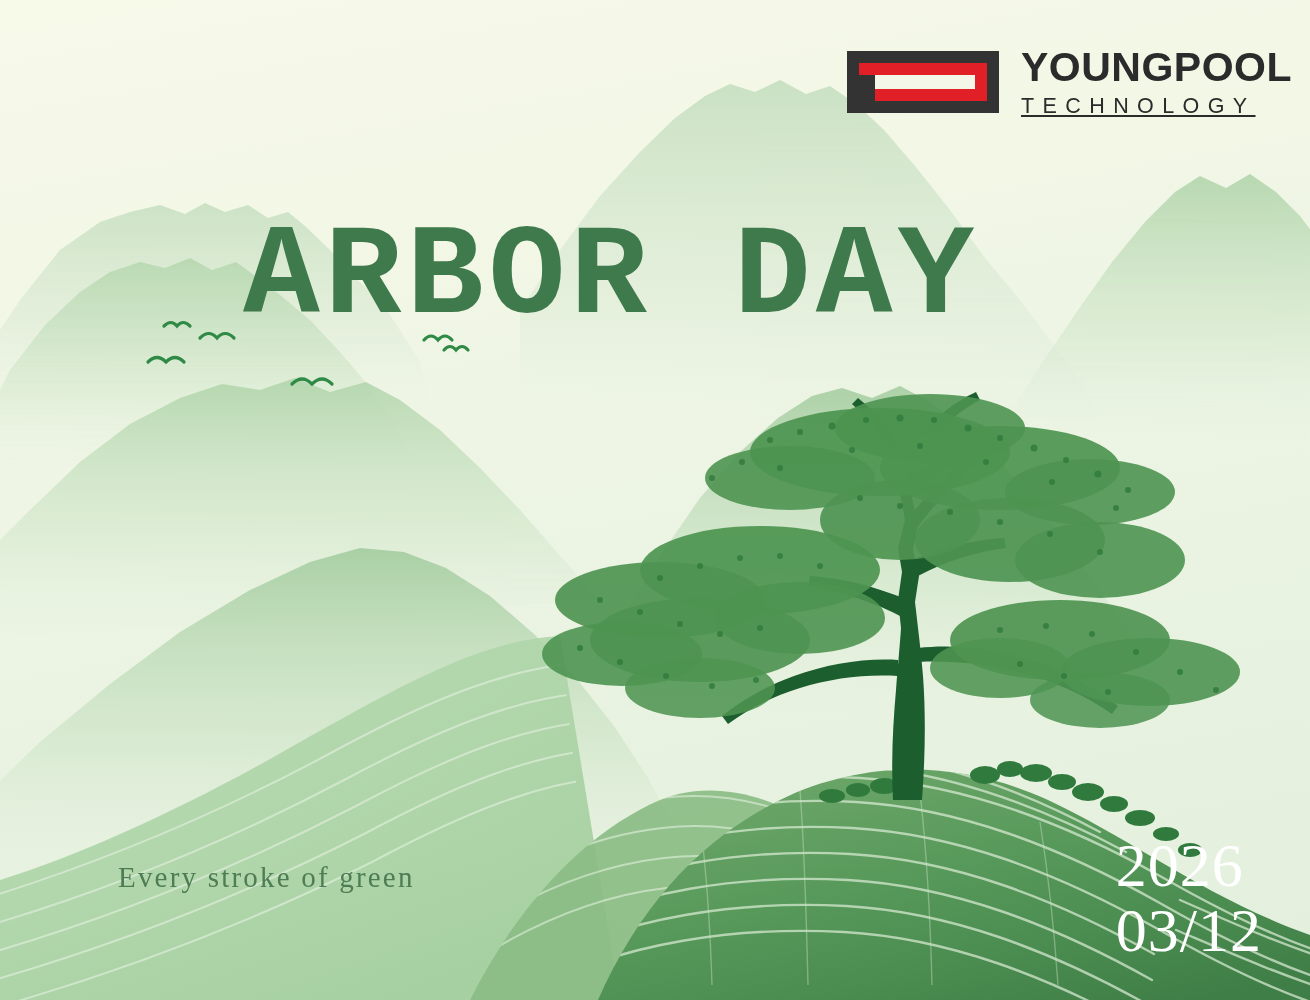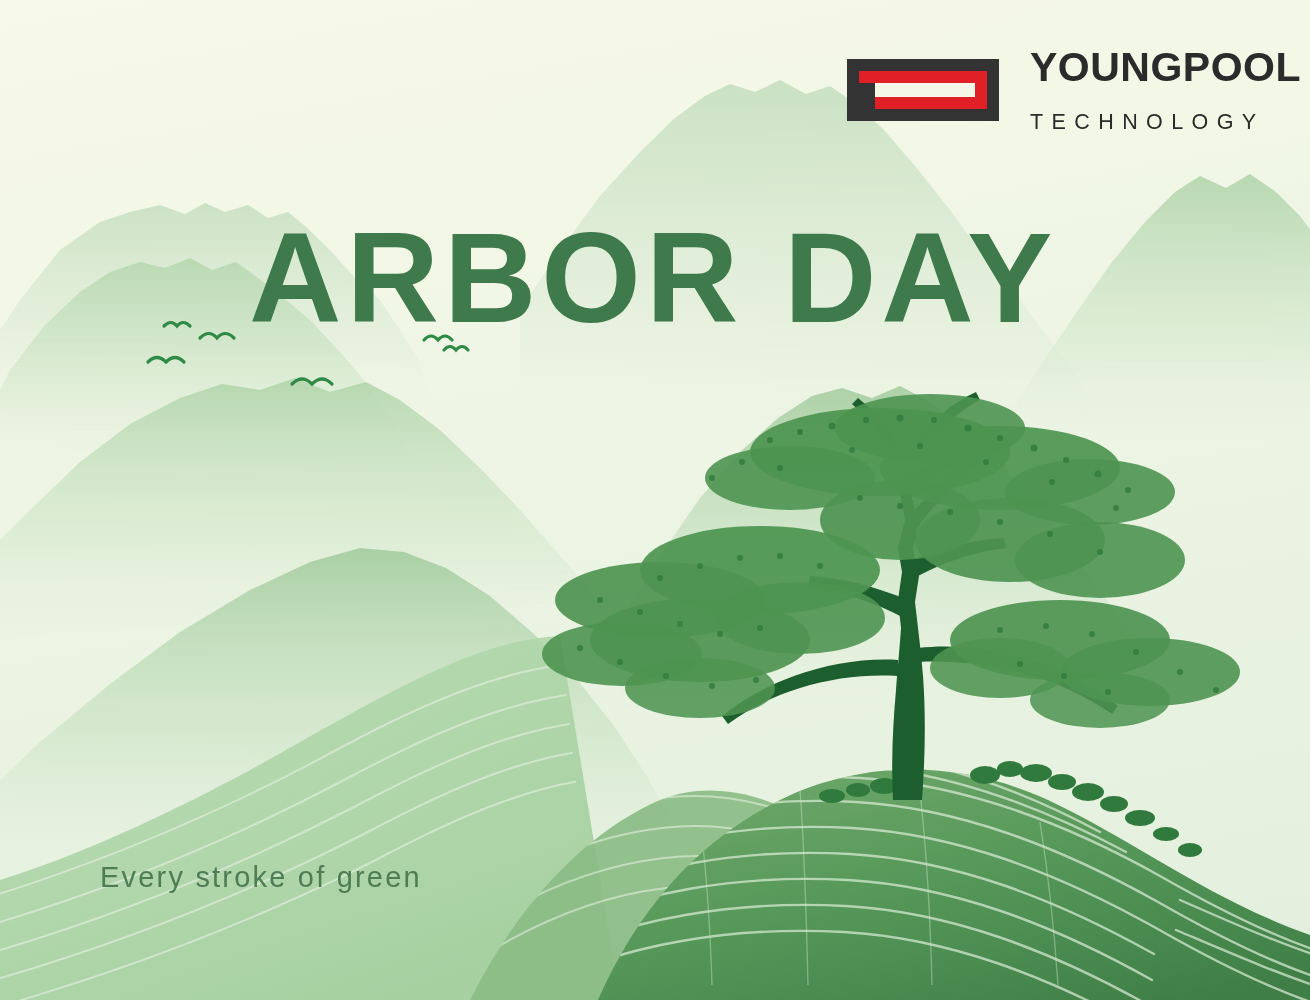--- a/index.html
+++ b/index.html
@@ -8,52 +8,52 @@
     font-family:"Liberation Serif", serif;
     background:#f4f7e8;
   }
   #poster{
     position:relative;width:1310px;height:1000px;overflow:hidden;
     background:linear-gradient(170deg,#f7f9e9 0%,#f3f7e6 22%,#eef5e4 42%,#eaf3e2 62%,#e6f1df 80%,#e3efdd 100%);
   }
   #poster svg.layer{position:absolute;left:0;top:0;width:1310px;height:1000px;display:block;}
 
   
-  .logo{position:absolute;left:847px;top:47px;display:flex;align-items:center;gap:31px;justify-content:space-between;}
+  .logo{position:absolute;left:847px;top:47px;display:flex;align-items:center;gap:22px;justify-content:space-between;}
   .logo-mark{width:152px;height:62px;flex:0 0 auto;}
   .logo-words{display:flex;flex-direction:column;line-height:1;}
   .logo-name{
     font-family:"Liberation Sans", sans-serif;font-weight:bold;
     font-size:41px;letter-spacing:0.5px;color:#2b2b2b;
   }
   .logo-sub{
     font-family:"Liberation Sans", sans-serif;font-weight:normal;
-    font-size:21.5px;letter-spacing:8.4px;color:#2b2b2b;margin-top:24px;
+    font-size:21.5px;letter-spacing:8.4px;color:#2b2b2b;margin-top:8px;text-decoration:underline;
   }
 
   
   .headline{
-    position:absolute;left:249px;top:128px;
-    font-family:Liberation Sans, sans-serif;
+    position:absolute;left:243px;top:128px;
+    font-family:Liberation Mono, monospace;
     font-size:128px;line-height:1;letter-spacing:5px;
     color:#3f7a4c;white-space:nowrap;
   }
 
   
   .subtitle{
     position:absolute;left:239px;top:308px;width:810px;
     font-family:"Liberation Serif", serif;
     font-size:37px;line-height:1.52;letter-spacing:0.4px;
     color:#4b7f54;
   }
 
   
   .tagline{
-    position:absolute;left:100px;top:848px;
-    font-family:Liberation Sans, sans-serif;
+    position:absolute;left:118px;top:848px;
+    font-family:Liberation Serif, serif;
     font-size:29px;line-height:2.05;letter-spacing:2.2px;
     color:#4e7d55;white-space:nowrap;
   }
 
   
   .datebox{
     position:absolute;right:48px;top:833px;text-align:left;
     font-family:"Liberation Serif", serif;
     font-size:62px;line-height:1.05;letter-spacing:1px;
     color:#ffffff;
@@ -302,14 +302,18 @@
     </div>
   </div>
 
   <h1 class="headline">ARBOR DAY</h1>
 
 
   <div class="tagline">
     <div>Every stroke of green</div>
   </div>
 
+  <div class="datebox">
+    <div>2026</div>
+    <div>03/12</div>
+  </div>
 
 </div>
 
 </body></html>

